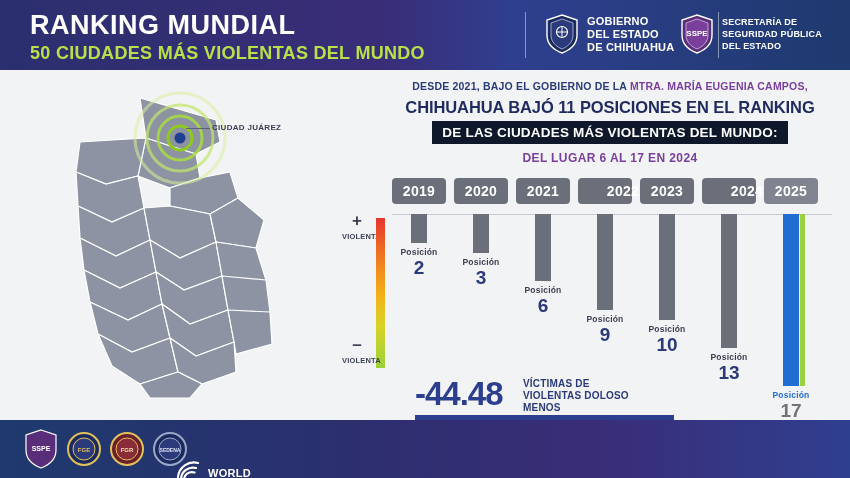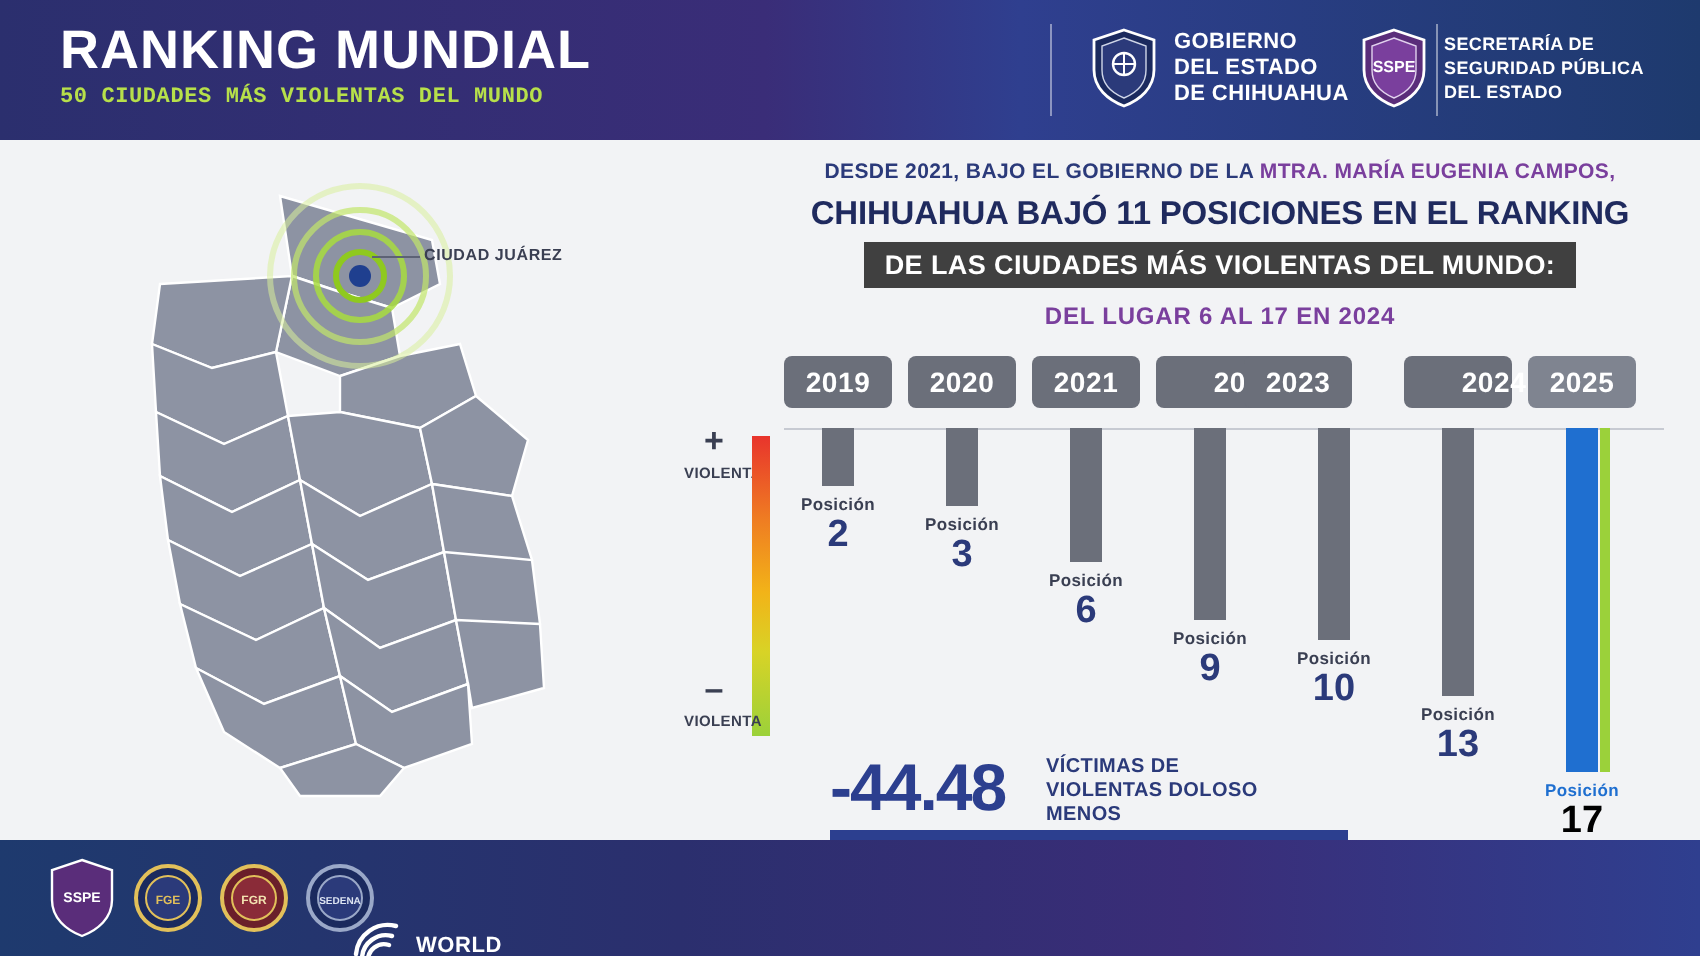--- a/index.html
+++ b/index.html
@@ -23,22 +23,22 @@
     background: linear-gradient(90deg, #2b2f6e 0%, #3a2d78 45%, #2f3f8f 60%, #1e3a6e 100%);
   }
   .header-left {
     position: absolute; left: 30px; top: 10px;
   }
   .title-main {
     font-size: 27px; font-weight: bold; color: #ffffff;
     letter-spacing: 0.5px; line-height: 30px;
   }
   .title-sub {
-    font-size: 11px; font-weight: bold; color: #b7e04a;
-    letter-spacing: 0.3px; margin-top: 3px; font-family: Liberation Mono, monospace;
+    font-size: 18px; font-weight: bold; color: #b7e04a;
+    letter-spacing: 0.3px; margin-top: 3px;
   }
   .header-div {
     position: absolute; left: 525px; top: 12px;
     width: 1px; height: 46px; background: rgba(255,255,255,0.45);
   }
   .header-div2 {
     position: absolute; left: 718px; top: 12px;
     width: 1px; height: 46px; background: rgba(255,255,255,0.45);
   }
   .gob-block {
@@ -84,21 +84,21 @@
   .hl-1 {
     font-size: 10.5px; font-weight: bold; color: #2b3a7a; letter-spacing: 0.2px;
   }
   .hl-1 .accent { color: #7a3f9d; }
   .hl-2 {
     margin-top: 6px;
     font-size: 16.5px; font-weight: bold; color: #1f2a5e; letter-spacing: -0.1px;
   }
   .hl-3 {
     margin-top: 4px; display: inline-block;
-    background: #404040; color: #ffffff;
+    background: #0f172a; color: #ffffff;
     font-size: 13.5px; font-weight: bold;
     padding: 4px 10px; letter-spacing: 0.2px;
   }
   .hl-4 {
     margin-top: 7px;
     font-size: 12px; font-weight: bold; color: #7a3f9d; letter-spacing: 0.4px;
   }
 
   
   .chart {
@@ -133,21 +133,21 @@
     position: absolute;
     font-size: 8.5px; font-weight: bold; color: #3a3f52; letter-spacing: 0.2px;
     text-align: center; width: 54px;
   }
   .pos-label.current { color: #1f6fd0; }
   .pos-num {
     position: absolute;
     font-size: 19px; font-weight: bold; color: #2b3a7a;
     text-align: center; width: 54px;
   }
-  .pos-num.current { color: #000000; }
+  .pos-num.current { color: #737373; }
 
   
   .scale {
     position: absolute; left: 46px; top: 40px;
     width: 9px; height: 150px;
     background: linear-gradient(180deg, #e8342c 0%, #ef7d22 28%, #f2b318 52%, #d8d326 72%, #9bd13a 100%);
   }
   .scale-top {
     position: absolute; left: 12px; top: 36px;
     width: 30px; text-align: center;
@@ -308,21 +308,21 @@
       <div class="scale-sign">–</div>
       <div class="scale-txt">VIOLENTA</div>
     </div>
 
     <div class="axis-line"></div>
     <div class="year-row" id="year-row">
         <div class="year-pill" style="left: 62px;">2019</div>
         <div class="year-pill" style="left: 124px;">2020</div>
         <div class="year-pill" style="left: 186px;">2021</div>
         <div class="year-pill" style="left: 248px; padding-left: 36px;">2022</div>
-        <div class="year-pill" style="left: 292px;">2023</div>
+        <div class="year-pill" style="left: 310px;">2023</div>
         <div class="year-pill" style="left: 372px; padding-left: 36px;">2024</div>
         <div class="year-pill current" style="left: 434px;">2025</div>
       </div>
     <div id="bars-layer">
         <div class="bar" style="left: 81px; top: 36px; height: 29px;"></div>
         <div class="pos-label" style="left: 62px; top: 69px;">Posición</div>
         <div class="pos-num" style="left: 62px; top: 79px;">2</div>
         <div class="bar" style="left: 143px; top: 36px; height: 39px;"></div>
         <div class="pos-label" style="left: 124px; top: 79px;">Posición</div>
         <div class="pos-num" style="left: 124px; top: 89px;">3</div>

